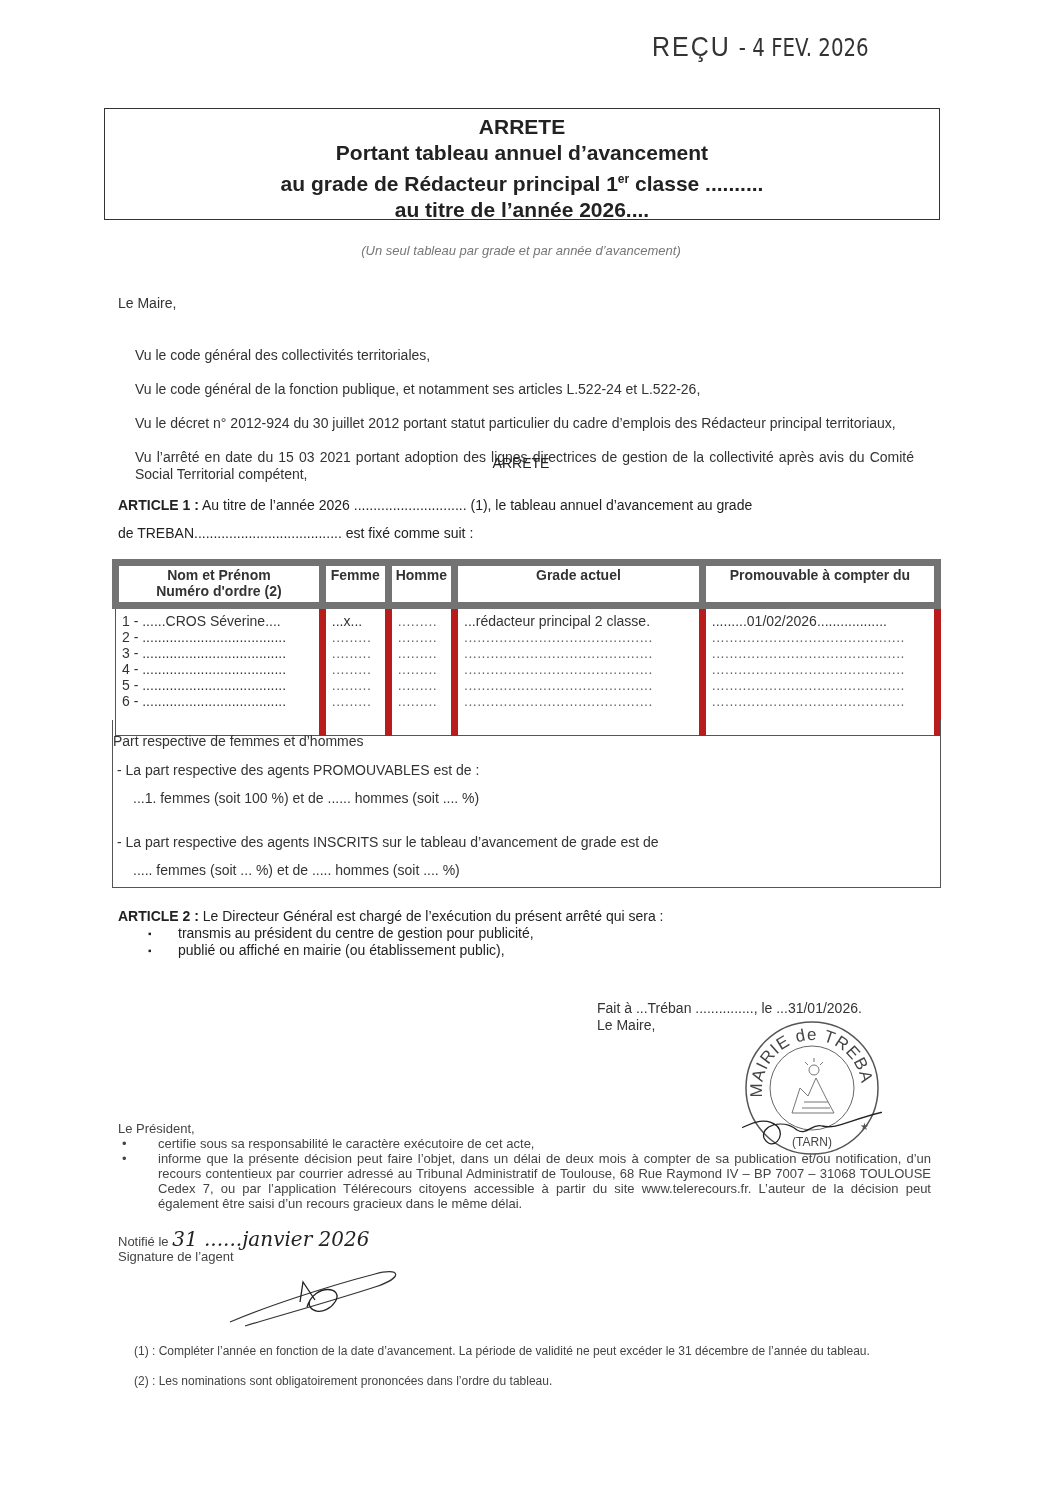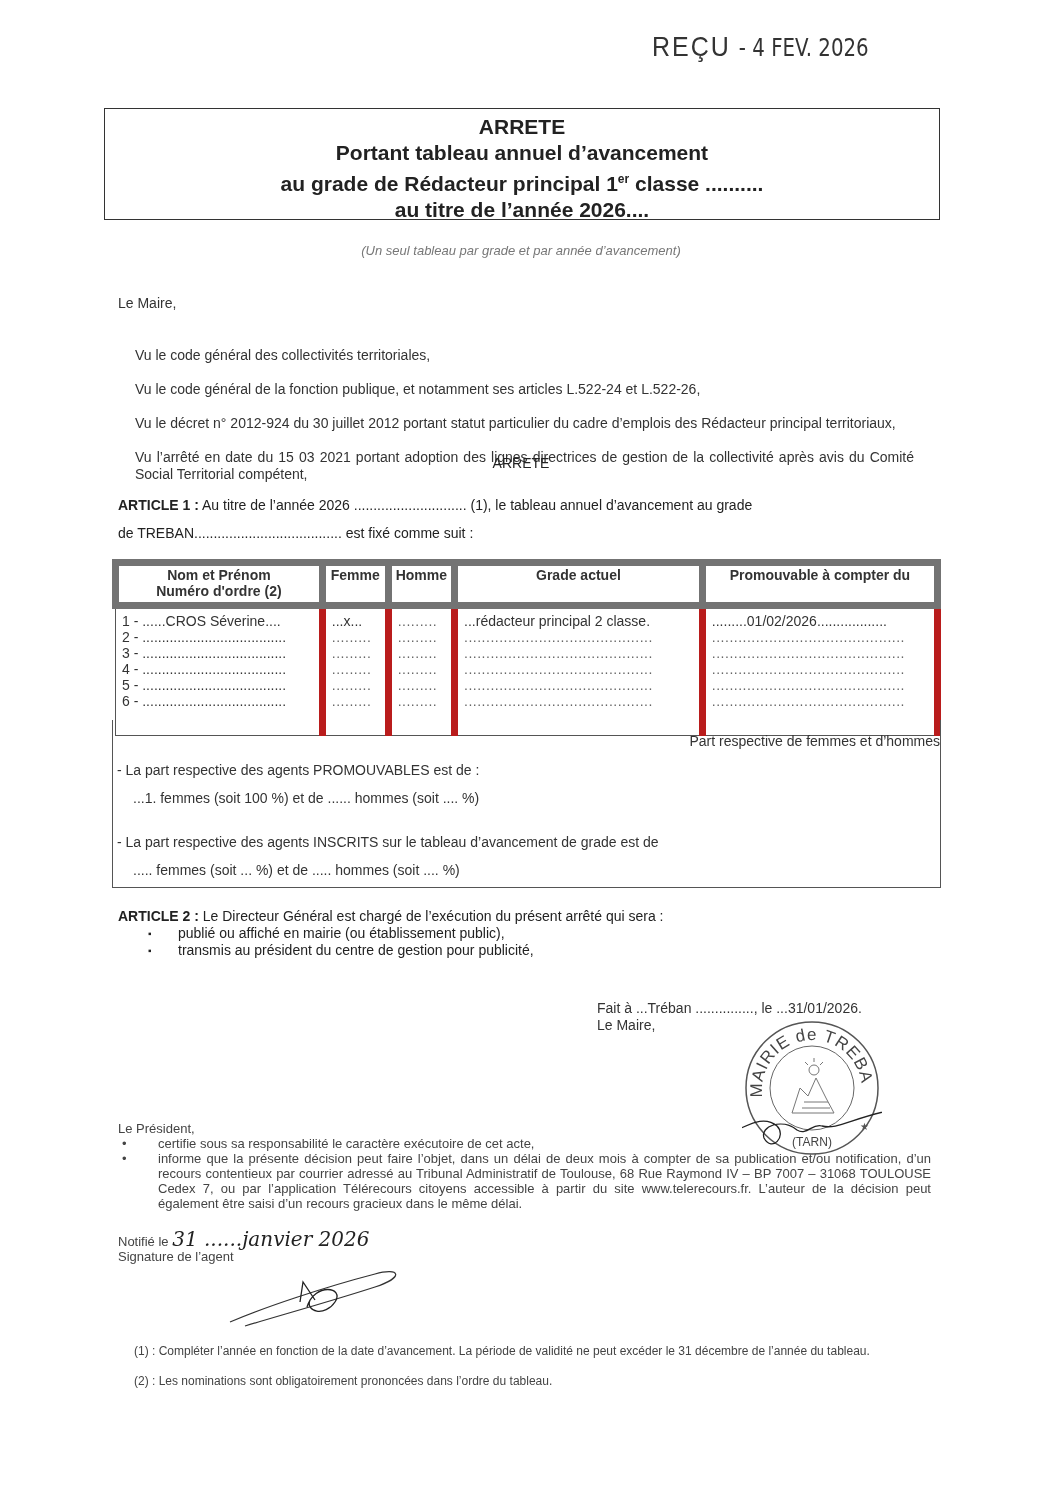--- a/index.html
+++ b/index.html
@@ -28,21 +28,21 @@
                font-size: 14px; color: #333; }
   table.grid th { border: 7px solid #737373; font-weight: bold; vertical-align: top; padding: 1px 4px;
                   height: 34px; font-size: 14px; }
   table.grid td { border-left: 1px solid #555; border-right: 7px solid #b91c1c; vertical-align: top;
                   padding: 0 6px; line-height: 16px; height: 16px; white-space: nowrap; overflow: hidden; }
   table.grid tr.first td { padding-top: 4px; }
   table.grid tr.last td { height: 26px; border-bottom: 1px solid #555; }
   .dots { color: #666; letter-spacing: 0.5px; }
   .part-box { left: 112px; top: 720px; width: 827px; height: 167px; border: 1px solid #555;
               border-top: none; font-size: 14px; color: #333; }
-  .part-box .ptitle { position: absolute; left: 0; right: 0; top: 13px; text-align: right; font-weight: normal; }
+  .part-box .ptitle { position: absolute; left: 0; right: 0; top: 13px; text-align: left; font-weight: normal; }
   .part-box .l { position: absolute; left: 4px; }
   .art2 { left: 118px; top: 908px; font-size: 14px; line-height: 17px; }
   .art2 ul { margin: 0; padding-left: 60px; list-style: none; }
   .art2 li { position: relative; }
   .art2 li::before { content: "\25AA"; position: absolute; left: -30px; font-size: 10px; }
   .fait { left: 597px; top: 1000px; font-size: 14px; line-height: 17px; color: #333; }
   .seal { left: 742px; top: 1018px; width: 140px; height: 140px; }
   .president { left: 118px; top: 1121px; width: 813px; font-size: 13px; line-height: 15px; color: #444; }
   .president ul { margin: 0; padding-left: 40px; list-style: none; }
   .president li { position: relative; text-align: justify; }
@@ -162,22 +162,22 @@
   <div class="ptitle">Part respective de femmes et d’hommes</div>
   <div class="l" style="top:42px">- La part respective des agents PROMOUVABLES est de :</div>
   <div class="l" style="top:70px; left:20px">...1. femmes (soit 100 %) et de ...... hommes (soit .... %)</div>
   <div class="l" style="top:114px">- La part respective des agents INSCRITS sur le tableau d’avancement de grade est de</div>
   <div class="l" style="top:142px; left:20px">..... femmes (soit ... %) et de ..... hommes (soit .... %)</div>
 </div>
 
 <div class="abs art2">
   <div><b>ARTICLE 2 :</b><span> Le Directeur Général est chargé de l’exécution du présent arrêté qui sera :</span></div>
   <ul>
+    <li>transmis au président du centre de gestion pour publicité,</li>
     <li>publié ou affiché en mairie (ou établissement public),</li>
-    <li>transmis au président du centre de gestion pour publicité,</li>
   </ul>
 </div>
 
 <div class="abs fait">
   <div>Fait à ...Tréban ..............., le ...31/01/2026.</div>
   <div>Le Maire,</div>
 </div>
 
 <div class="abs seal">
   <svg width="140" height="140" viewBox="0 0 140 140">

